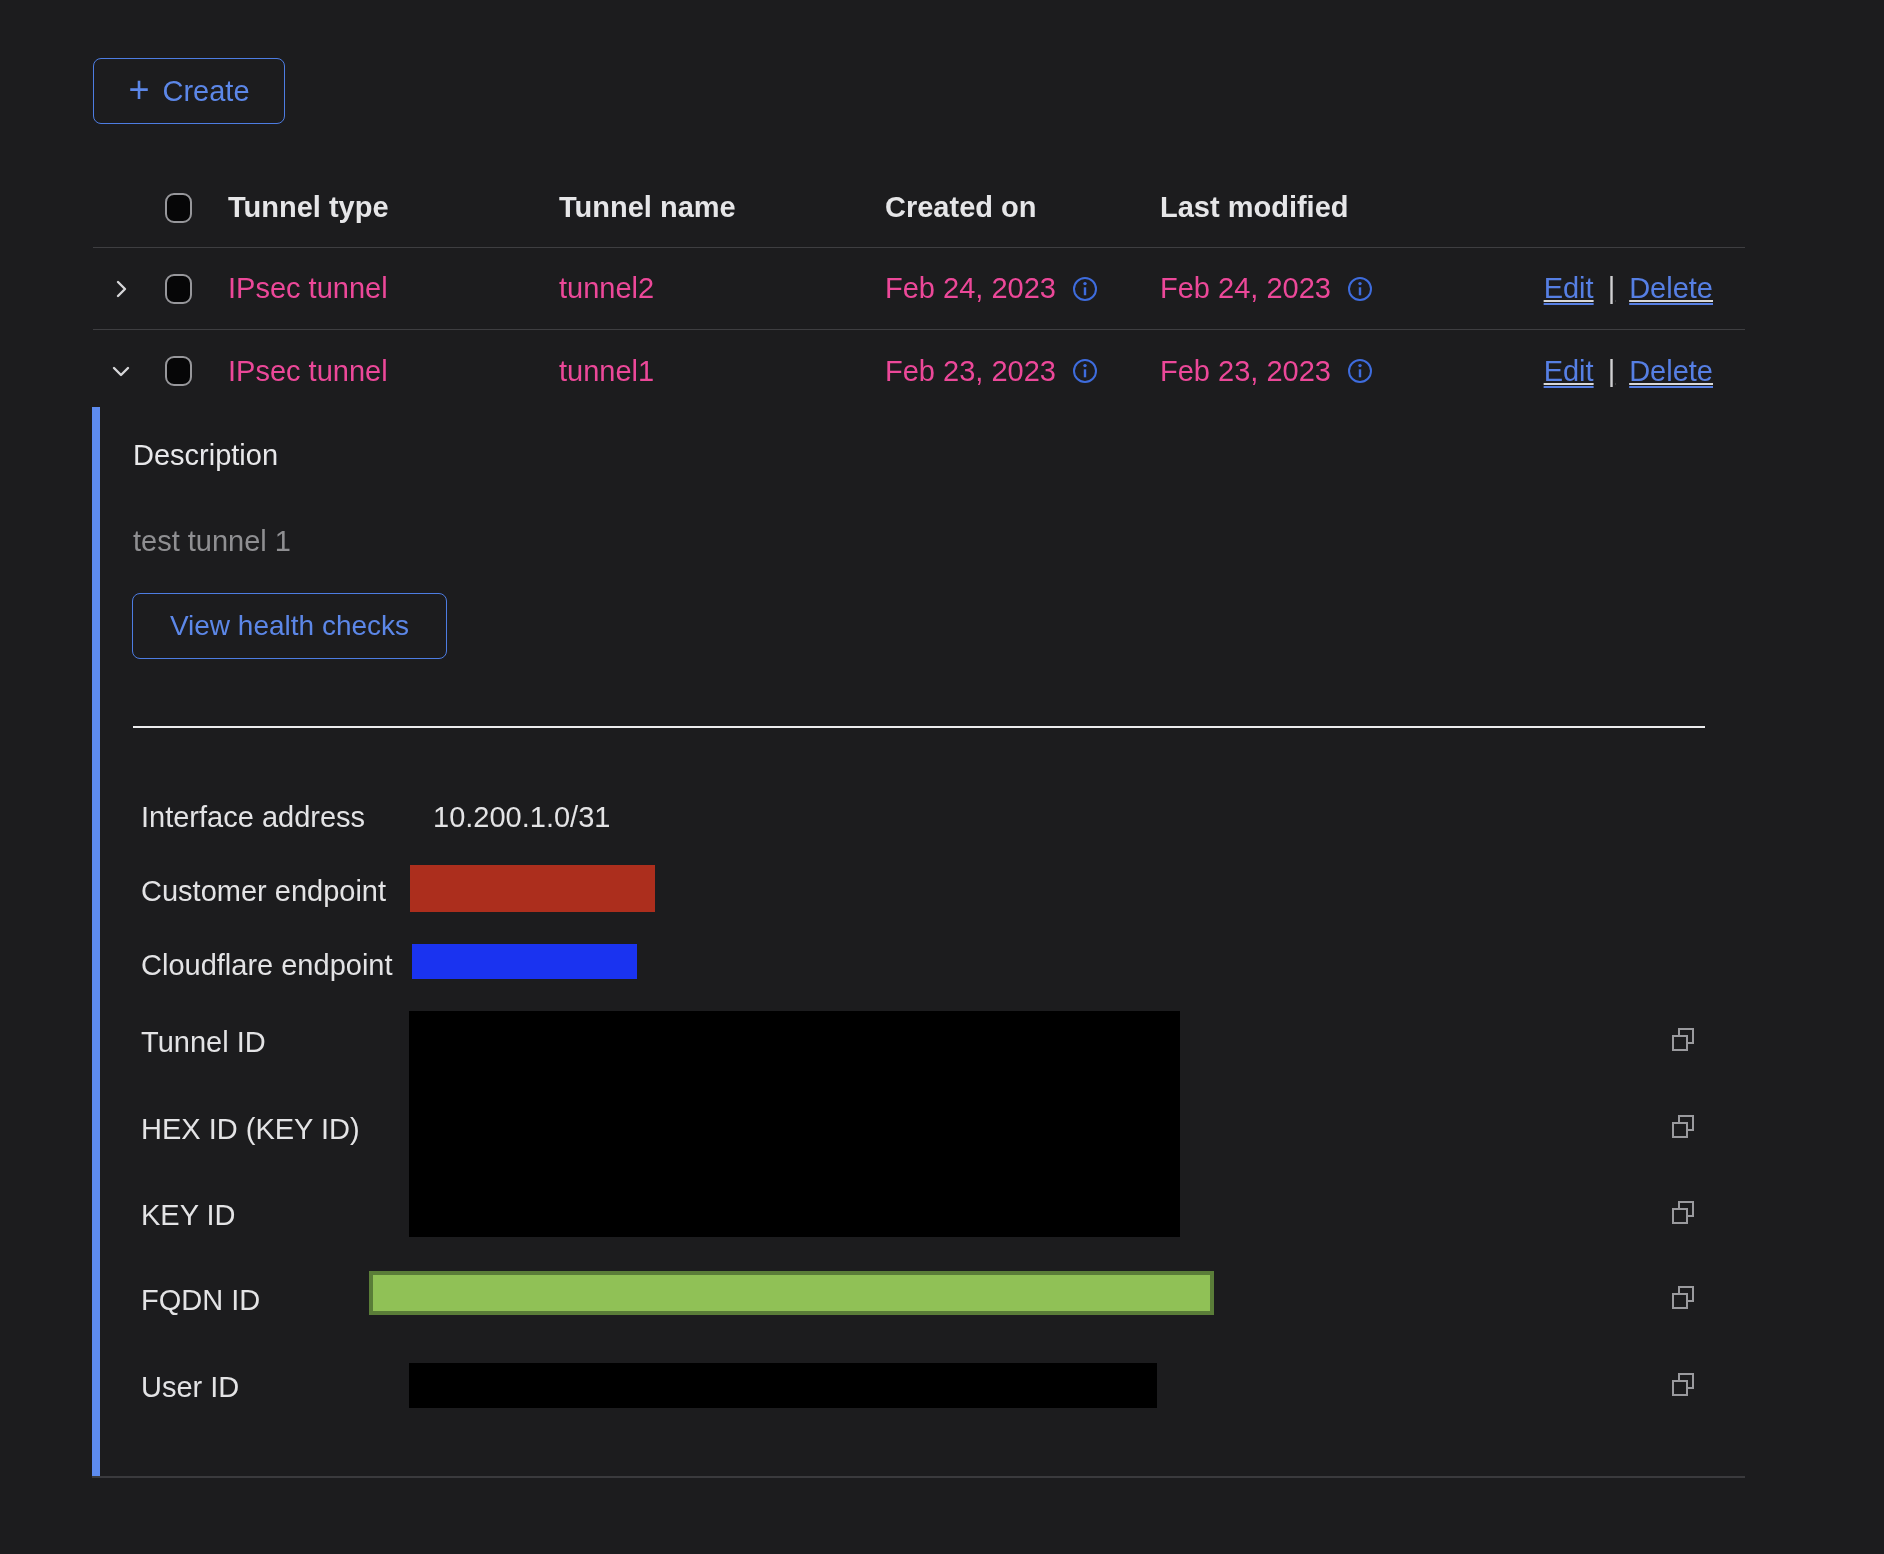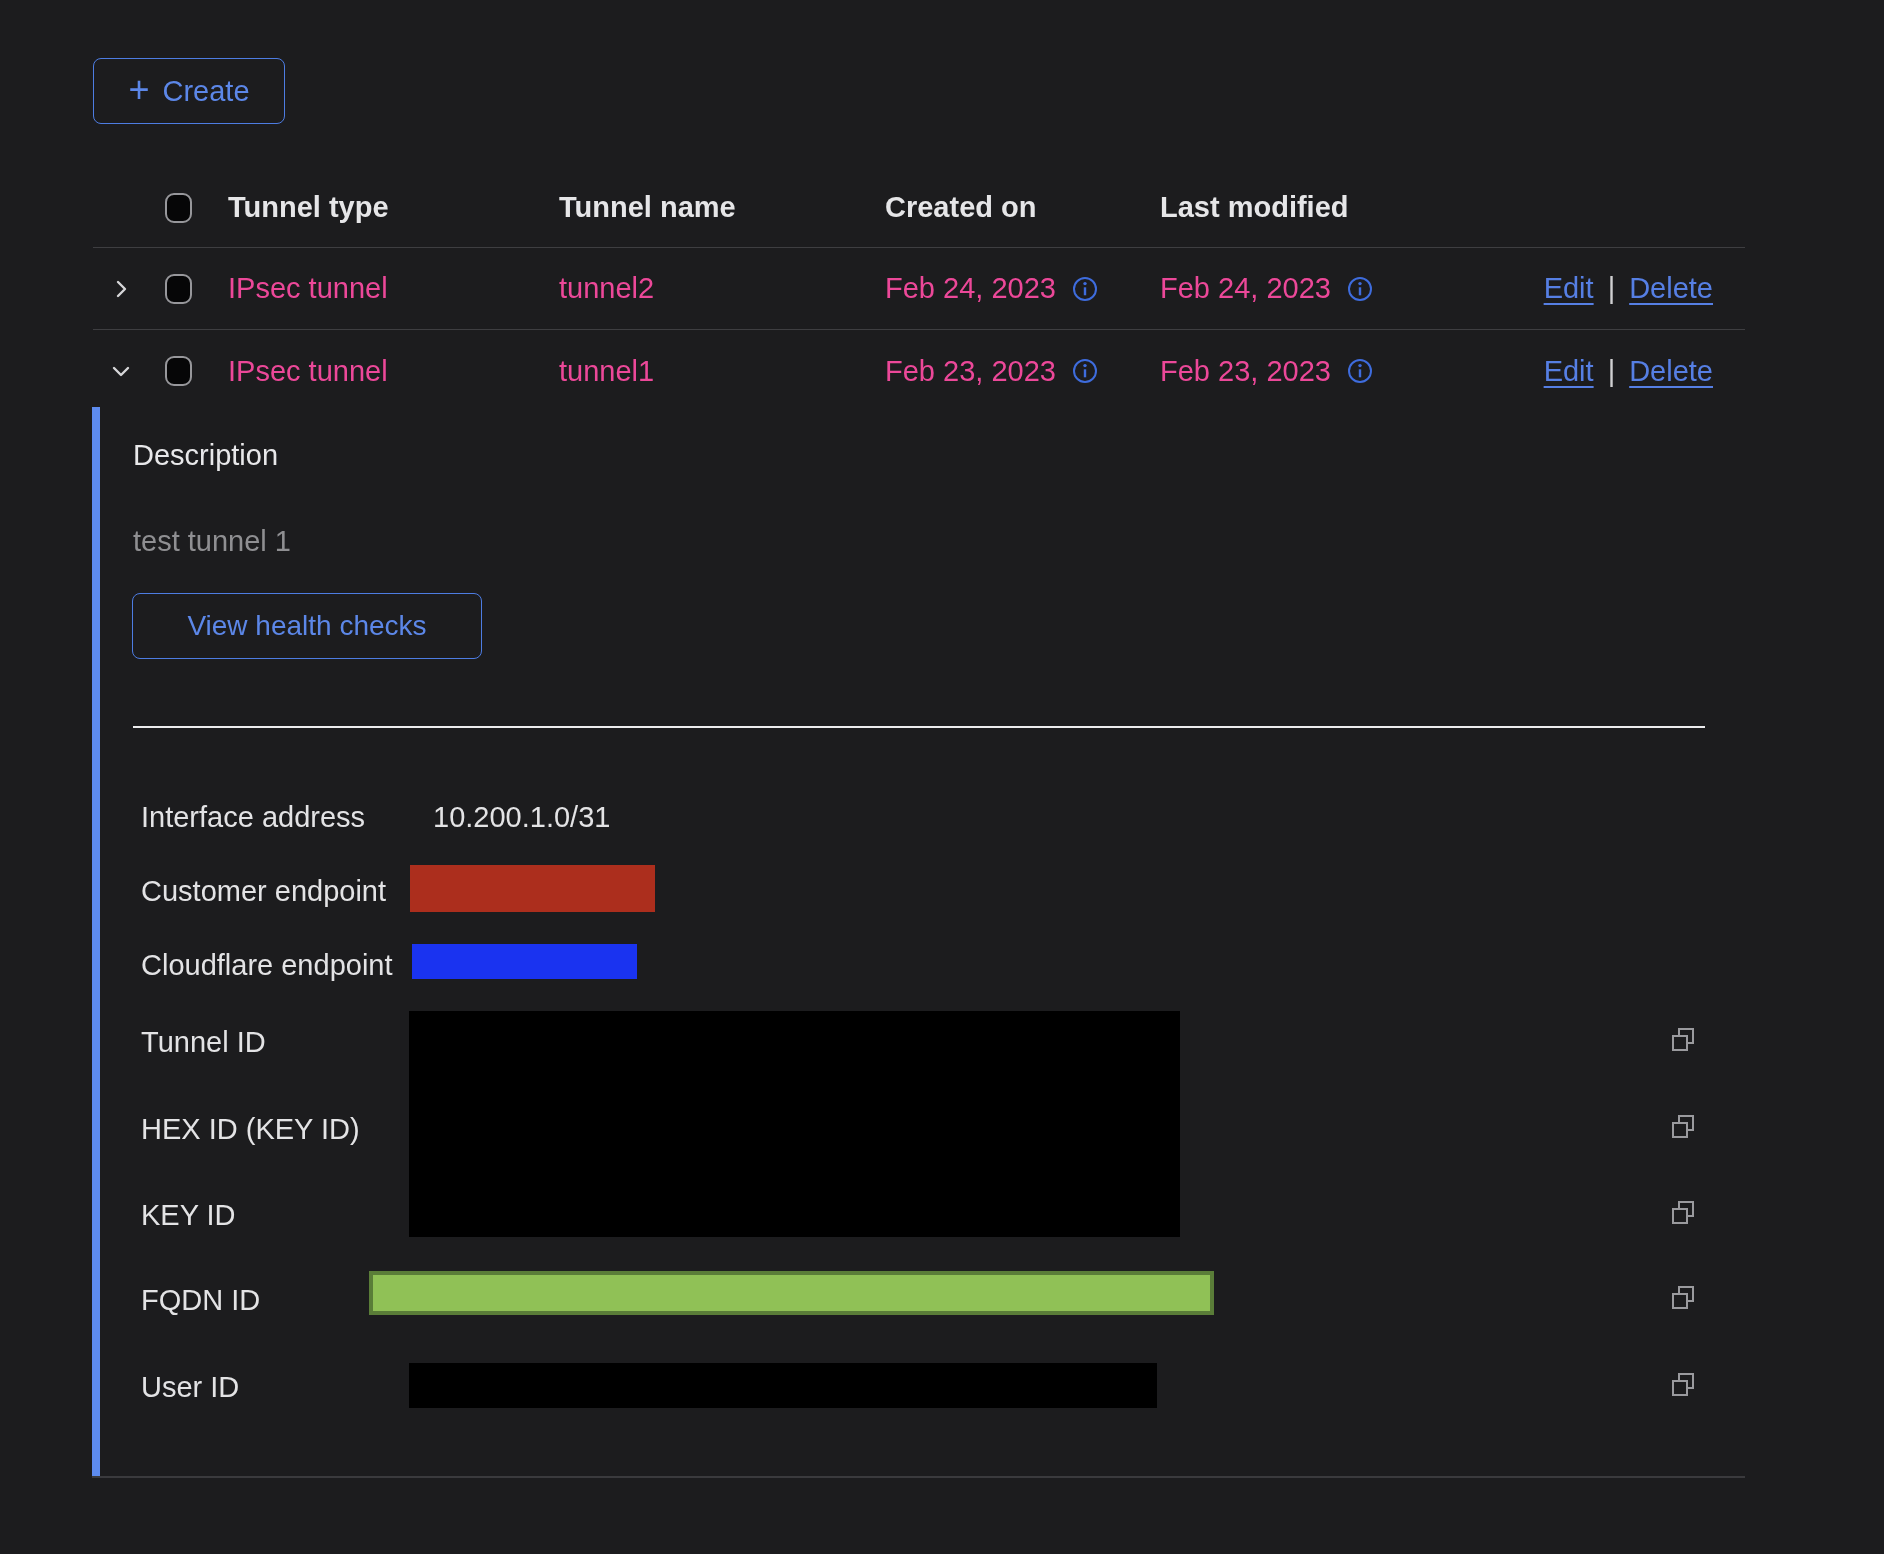--- a/index.html
+++ b/index.html
@@ -34,34 +34,34 @@
   .th { color:#e6e6e8; font-size:29px; font-weight:700; }
   .td { color:#ec4899; font-size:29px; }
   .expander { display:flex; align-items:center; justify-content:center; background:none; border:none; cursor:pointer; }
   .checkbox {
     width:27px; height:30px; margin-left:17px;
     background:#060607; border:2px solid #97979b; border-radius:9px;
     appearance:none; -webkit-appearance:none; cursor:pointer;
   }
   .date-cell { display:flex; align-items:center; gap:16px; }
   .info-btn { background:none; border:none; padding:0; display:flex; cursor:pointer; }
-  .actions { justify-self:end; padding-right:32px; display:flex; align-items:center; gap:14px; font-size:29px; }
+  .actions { justify-self:end; padding-right:32px; display:flex; align-items:center; gap:14px; font-size:29px;text-decoration:underline; }
   .link { color:#567fe4; text-decoration:underline; text-underline-offset:5px; cursor:pointer; }
   .pipe { color:#cfcfd1; }
 
   
   .panel {
     position:absolute; left:92px; top:407px; width:1653px; height:1071px;
     border-bottom:2px solid #3a3a3d;
   }
   .accent-bar { position:absolute; left:0; top:0; width:8px; height:100%; background:#5d8bef; }
   .desc-label { position:absolute; left:41px; top:32px; font-size:29px; font-weight:500; color:#e8e8ea; }
   .desc-text  { position:absolute; left:41px; top:118px; font-size:29px; color:#8f8f92; }
   .health-btn {
-    position:absolute; left:40px; top:186px; width:350px; height:66px;
+    position:absolute; left:40px; top:186px; width:315px; height:66px;
     background:transparent; border:1.5px solid #4d7ce2; border-radius:8px;
     color:#5c87e8; font-size:28px; font-family:inherit; cursor:pointer;
   }
   .white-divider { position:absolute; left:41px; top:319px; width:1572px; height:2px; background:#ebebed; }
 
   .dlabel { position:absolute; left:41px; font-size:29px; color:#e3e3e5; white-space:nowrap;margin-left:8px; }
   .dl-0 { top:394px; } .dl-1 { top:468px;text-align:right; } .dl-2 { top:542px;text-align:right; }
   .dl-3 { top:619px; } .dl-4 { top:706px; } .dl-5 { top:792px; }
   .dl-6 { top:877px; } .dl-7 { top:964px; }
   .dvalue { position:absolute; left:341px; top:394px; font-size:29px; color:#e3e3e5; }

